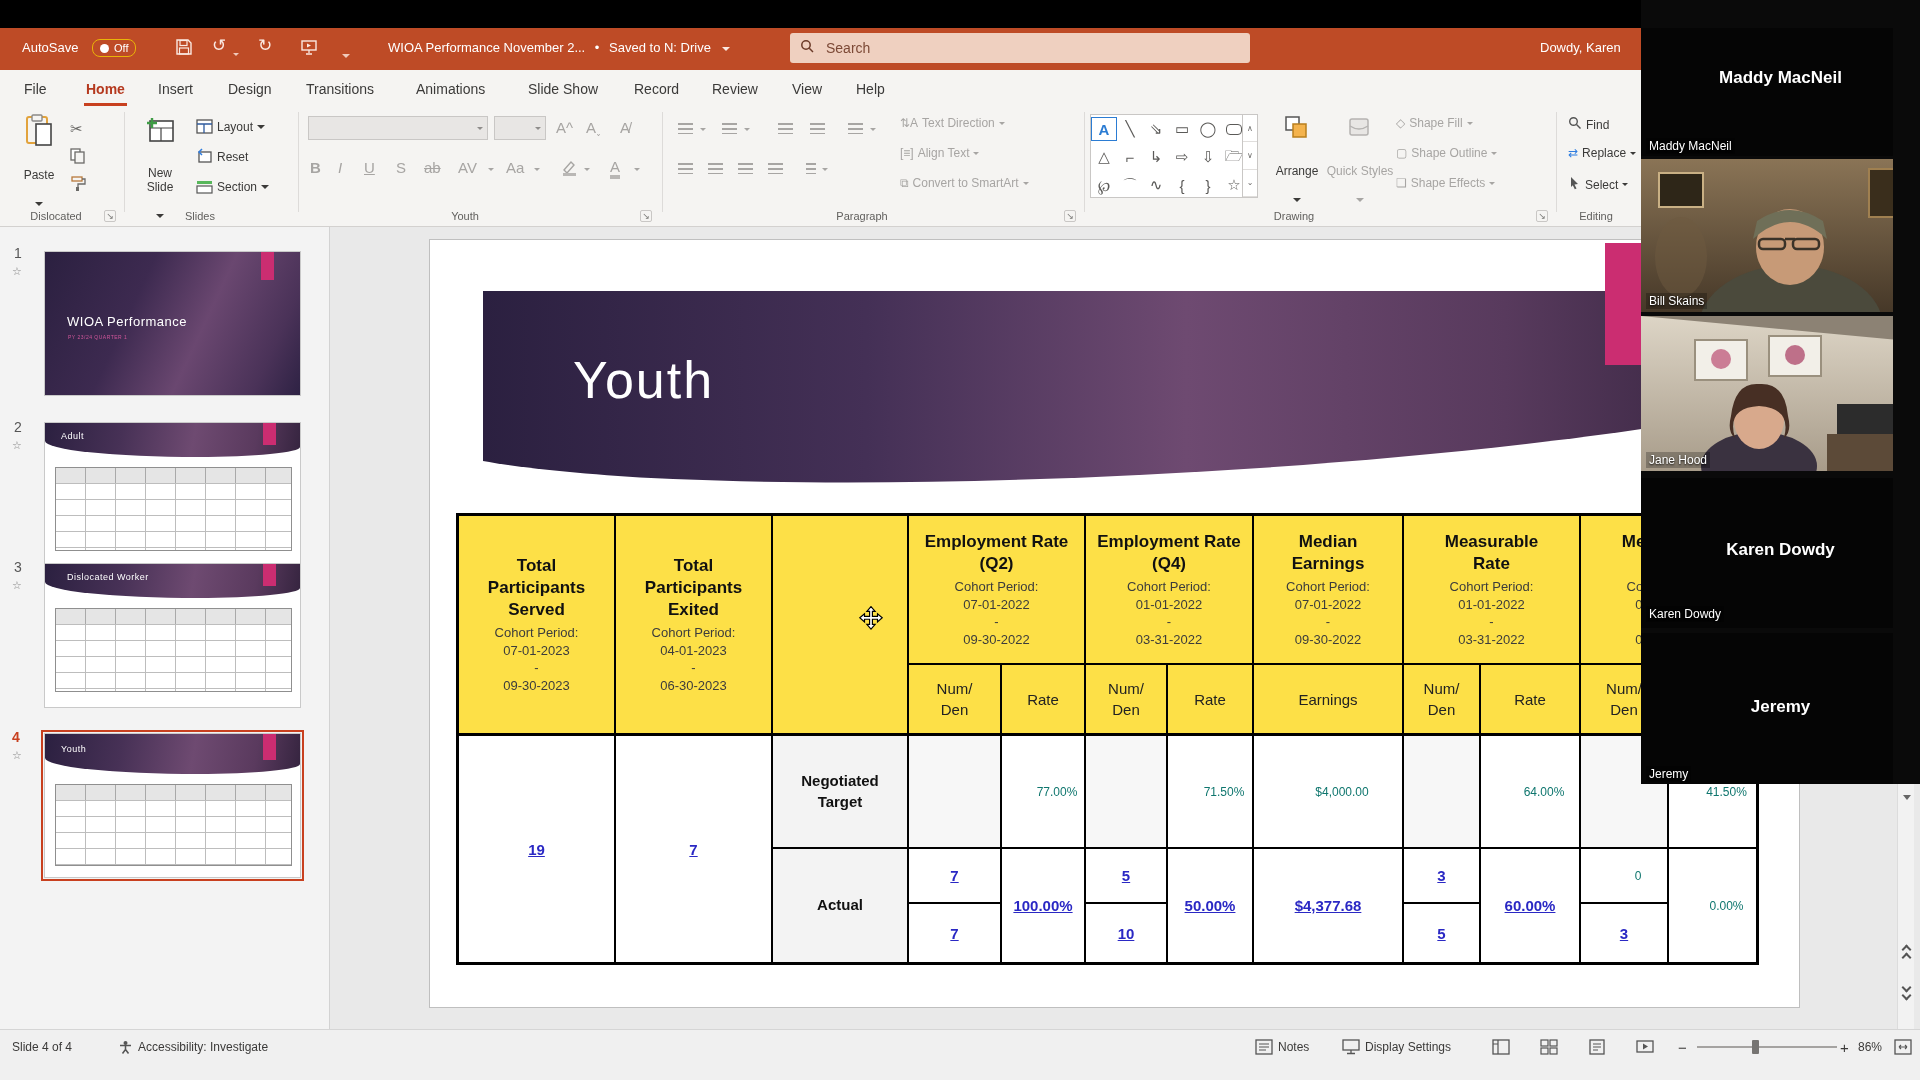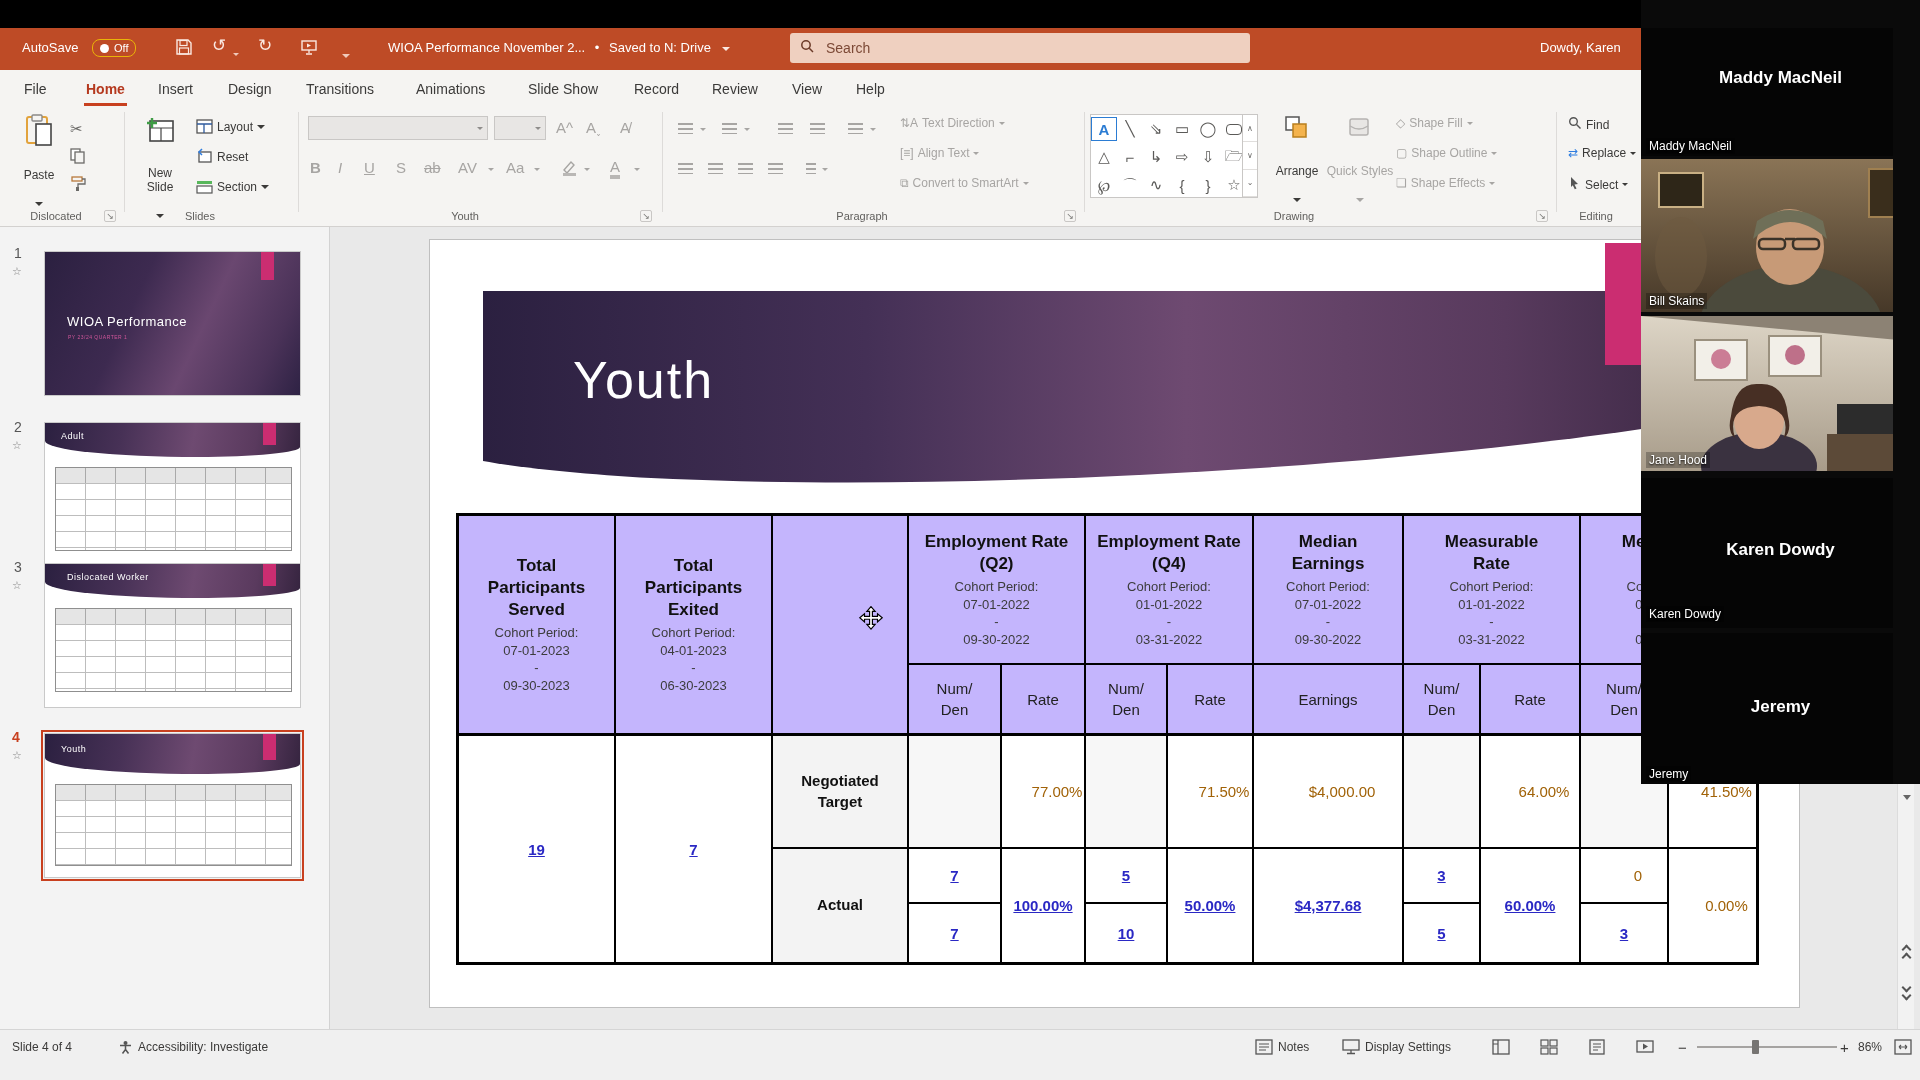--- a/index.html
+++ b/index.html
@@ -68,27 +68,27 @@
   .accentbar{position:absolute;left:1175px;top:3px;width:58px;height:122px;background:#cb2d71;}
 
   
   .wtable{position:absolute;left:26px;top:273px;display:grid;border:3px solid #000;background:#000;gap:0;
       grid-template-columns:157px 157px 136px 93px 84px 82px 86px 150px 77px 100px 88px 87px;
       grid-template-rows:149px 71px 113px 55px 58px;}
   .td{background:#fff;border-right:2px solid #000;border-bottom:2px solid #000;display:flex;flex-direction:column;align-items:center;justify-content:center;text-align:center;}
   .td.noR{border-right:none;}
   .td.noB{border-bottom:none;}
   .td.thickB{border-bottom:3px solid #000;}
-  .td.hd{background:#c4b5fd;}
+  .td.hd{background:#fde047;}
   .td.lab{background:#f3f3f3;}
   .td.negnum{background:#f7f7f7;}
   .th-title{font-weight:bold;font-size:17px;color:#111;line-height:1.3;}
   .th-cohort{font-size:13px;color:#3c3c3c;line-height:1.35;margin-top:3px;}
   .th-sub{font-size:15px;color:#222;line-height:1.4;}
-  .tval{font-size:15px;color:#a16207;margin-left:28px;}
+  .tval{font-size:12px;color:#0f766e;margin-left:28px;}
   .tlink{font-size:15px;color:#2a28c4;font-weight:bold;text-decoration:underline;}
   .rowlab{font-weight:bold;font-size:15px;color:#111;line-height:1.35;}
 
   
   .vsb{left:1897px;top:784px;width:17px;height:245px;background:#f2f2f2;border-left:1px solid #dcdcdc;}
   .vsb .btn{position:absolute;left:0;width:17px;height:22px;display:flex;align-items:center;justify-content:center;color:#666;}
   .tri-dn{width:0;height:0;border-left:4px solid transparent;border-right:4px solid transparent;border-top:5px solid #666;}
   .dchev{display:flex;flex-direction:column;gap:1px;align-items:center;}
   .dchev i{display:block;width:7px;height:7px;border-left:2px solid #555;border-top:2px solid #555;transform:rotate(45deg);}
   .dchev.down i{transform:rotate(225deg);}

